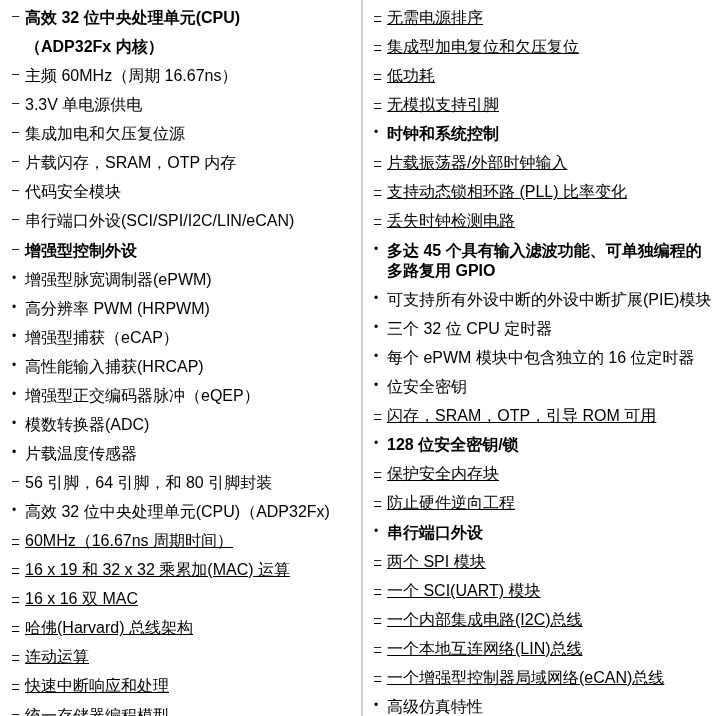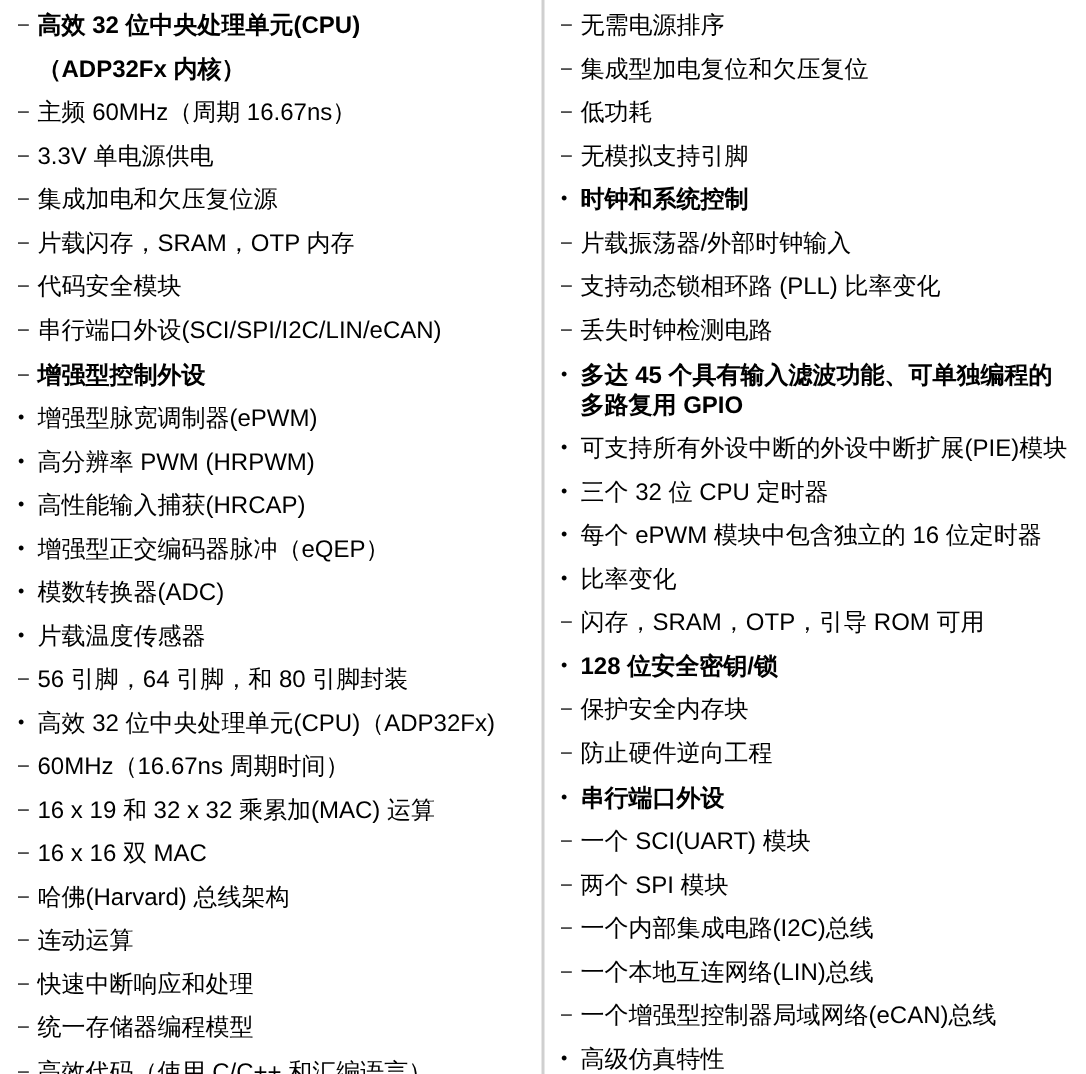--- a/index.html
+++ b/index.html
@@ -59,21 +59,21 @@
     line-height: 1.28;
     color: #000;
   }
   li.item .tx {
     flex: 1 1 auto;
   }
   
   .lvl0 { margin-left: 0px; }
   .lvl1 { margin-left: 18px; font-weight: bold; }
   .lvl2 { margin-left: 38px; justify-content: flex-end; }
-  .lvl3 { margin-left: 20px; }
+  .lvl3 { margin-left: 20px; text-decoration: underline; }
 
   .bold .tx { font-weight: bold; }
 
   .mk.dash::before { content: "–"; }
   .mk.dot::before  { content: "•"; font-size: 12px; }
   .mk.none::before { content: ""; }
 </style>
 </head>
 <body>
 
@@ -121,20 +121,24 @@
         <li class="item lvl2">
           <span class="mk dot"></span>
           <span class="tx">增强型脉宽调制器(ePWM)</span>
         </li>
         <li class="item lvl2">
           <span class="mk dot"></span>
           <span class="tx">高分辨率 PWM (HRPWM)</span>
         </li>
         <li class="item lvl2">
           <span class="mk dot"></span>
+          <span class="tx">增强型捕获（eCAP）</span>
+        </li>
+        <li class="item lvl2">
+          <span class="mk dot"></span>
           <span class="tx">高性能输入捕获(HRCAP)</span>
         </li>
         <li class="item lvl2">
           <span class="mk dot"></span>
           <span class="tx">增强型正交编码器脉冲（eQEP）</span>
         </li>
         <li class="item lvl2">
           <span class="mk dot"></span>
           <span class="tx">模数转换器(ADC)</span>
         </li>
@@ -230,21 +234,21 @@
         <li class="item lvl0">
           <span class="mk dot"></span>
           <span class="tx">三个 32 位 CPU 定时器</span>
         </li>
         <li class="item lvl0">
           <span class="mk dot"></span>
           <span class="tx">每个 ePWM 模块中包含独立的 16 位定时器</span>
         </li>
         <li class="item lvl0">
           <span class="mk dot"></span>
-          <span class="tx">比率变化</span>
+          <span class="tx">位安全密钥</span>
         </li>
         <li class="item lvl3">
           <span class="mk dash"></span>
           <span class="tx">闪存，SRAM，OTP，引导 ROM 可用</span>
         </li>
         <li class="item lvl0 bold">
           <span class="mk dot"></span>
           <span class="tx">128 位安全密钥/锁</span>
         </li>
         <li class="item lvl3">
@@ -254,25 +258,25 @@
         <li class="item lvl3">
           <span class="mk dash"></span>
           <span class="tx">防止硬件逆向工程</span>
         </li>
         <li class="item lvl0 bold">
           <span class="mk dot"></span>
           <span class="tx">串行端口外设</span>
         </li>
         <li class="item lvl3">
           <span class="mk dash"></span>
+          <span class="tx">两个 SPI 模块</span>
+        </li>
+        <li class="item lvl3">
+          <span class="mk dash"></span>
           <span class="tx">一个 SCI(UART) 模块</span>
-        </li>
-        <li class="item lvl3">
-          <span class="mk dash"></span>
-          <span class="tx">两个 SPI 模块</span>
         </li>
         <li class="item lvl3">
           <span class="mk dash"></span>
           <span class="tx">一个内部集成电路(I2C)总线</span>
         </li>
         <li class="item lvl3">
           <span class="mk dash"></span>
           <span class="tx">一个本地互连网络(LIN)总线</span>
         </li>
         <li class="item lvl3">

